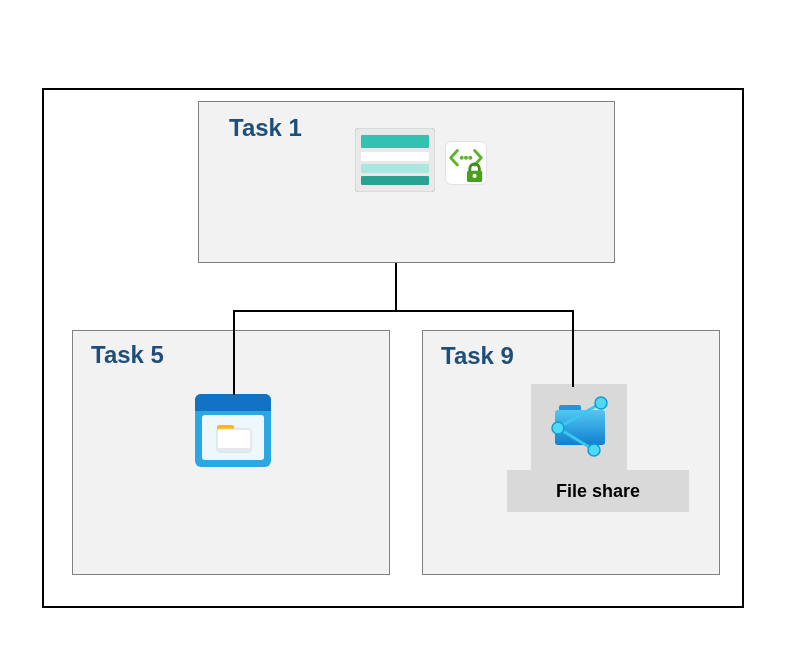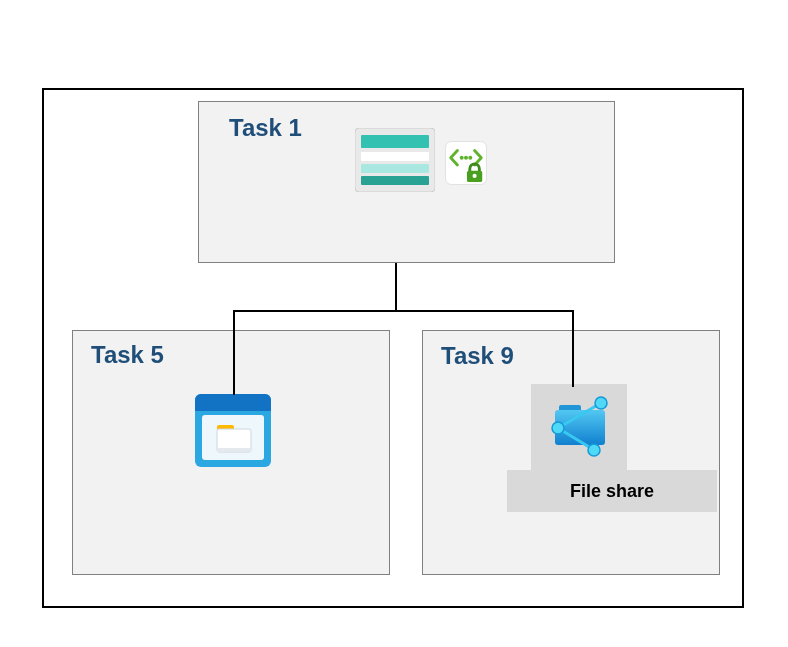--- a/index.html
+++ b/index.html
@@ -92,17 +92,17 @@
           <rect x="28" y="21" width="22" height="9" rx="2" fill="#2196d6"></rect>
           <rect x="24" y="26" width="50" height="35" rx="3" fill="url(#fsFolder)"></rect>
           <line x1="27" y1="44" x2="70" y2="19" stroke="#38c8f0" stroke-width="3"></line>
           <line x1="27" y1="44" x2="63" y2="66" stroke="#38c8f0" stroke-width="3"></line>
           <circle cx="70" cy="19" r="6" fill="#4fd9f7" stroke="#1299d8" stroke-width="1.5"></circle>
           <circle cx="27" cy="44" r="6" fill="#4fd9f7" stroke="#1299d8" stroke-width="1.5"></circle>
           <circle cx="63" cy="66" r="6" fill="#4fd9f7" stroke="#1299d8" stroke-width="1.5"></circle>
         </svg>
       </div>
 
-      <div class="fs-label-strip" style="left:84px; top:139px; width:210px; height:42px;">File share</div>
+      <div class="fs-label-strip" style="left:84px; top:139px; width:182px; height:42px;">File share</div>
     </div>
 
   </div>
 </div>
 
 </body></html>

